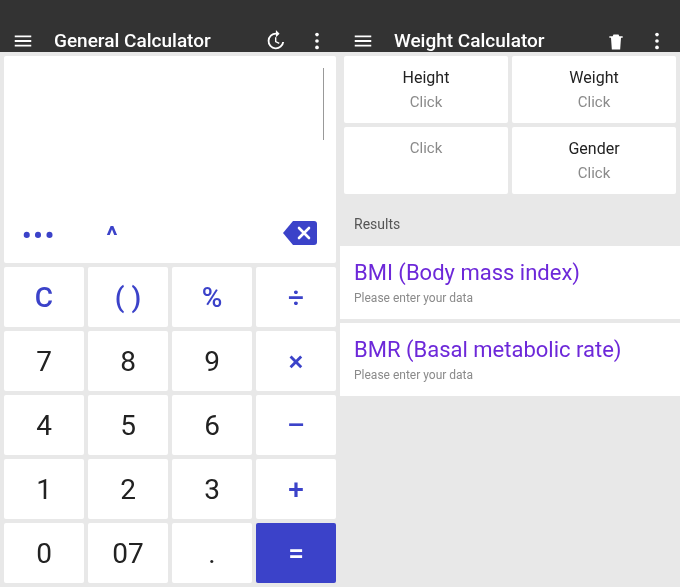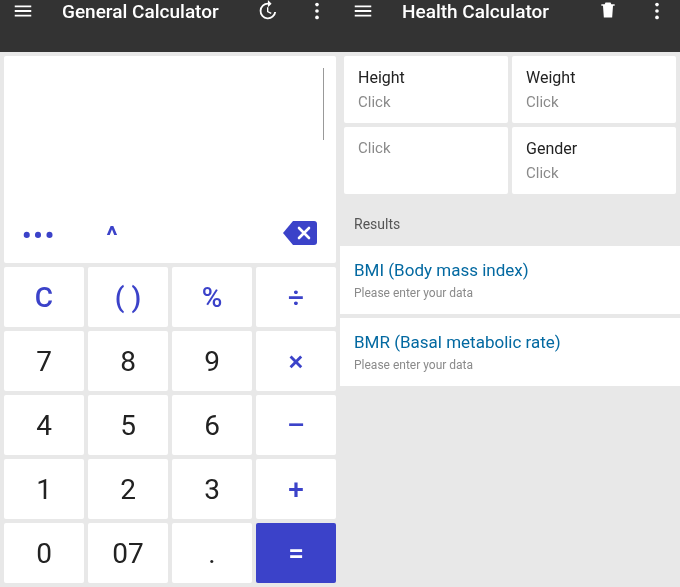--- a/index.html
+++ b/index.html
@@ -13,23 +13,23 @@
   }
   .pane { flex: 1; display: flex; flex-direction: column; }
   .pane-left { width: 340px; }
   .pane-right { width: 340px; background: #e8e8e8; }
 
   .appbar {
     height: 52px;
     background: #333333;
     color: #fff;
     display: flex;
-    align-items: flex-start;
+    align-items: flex-end;
     padding: 0 12px;
-    gap: 28px;
+    gap: 20px;
   }
   .appbar .title { font-size: 19px; font-weight: 500; flex: 1; }
   .appbar .icbtn { display:flex; align-items:center; justify-content:center; cursor:pointer; }
   .appbar svg { fill: #fff; }
 
   
   .display {
     background: #fff;
     height: 207px;
     margin: 4px;
@@ -79,41 +79,42 @@
   }
   .key.op { color: #3b42c9; font-weight:500; }
   .key.eq { background: #3b42c9; color: #fff; font-weight:500; }
 
   
   .fields {
     display: grid;
     grid-template-columns: 1fr 1fr;
     gap: 4px;
     padding: 4px;
+    text-align: center;
   }
   .field {
     background: #fff;
     border-radius: 2px;
     padding: 12px 14px;
     cursor: pointer;
   }
   .field .lbl { font-size: 16px; color: #222; margin-bottom: 6px; }
   .field .val { font-size: 15px; color: #8a8a8a; }
 
   .results-hdr {
     font-size: 14px;
     color: #555;
     padding: 18px 14px 14px 14px;
   }
   .result {
     background: #fff;
     padding: 14px;
     margin-bottom: 4px;
   }
-  .result .lbl { font-size: 17px; color: #0369a1; margin-bottom: 6px; }
+  .result .lbl { font-size: 22px; color: #6d28d9; margin-bottom: 6px; }
   .result .val { font-size: 12px; color: #8a8a8a; }
 </style>
 </head>
 <body>
 
 <div class="pane pane-left">
   <div class="appbar">
     <div class="icbtn">
       <svg width="22" height="22" viewBox="0 0 24 24">
           <path d="M3 6h18v2H3V6zm0 5h18v2H3v-2zm0 5h18v2H3v-2z"></path>
@@ -173,21 +174,21 @@
     </div>
 </div>
 
 <div class="pane pane-right">
   <div class="appbar">
     <div class="icbtn">
       <svg width="22" height="22" viewBox="0 0 24 24">
           <path d="M3 6h18v2H3V6zm0 5h18v2H3v-2zm0 5h18v2H3v-2z"></path>
         </svg>
     </div>
-    <div class="title">Health Calculator</div>
+    <div class="title">Weight Calculator</div>
     <div class="icbtn">
       <svg width="20" height="20" viewBox="0 0 24 24">
           <path d="M6 7h12l-1 14H7L6 7zm3-4h6l1 2h4v2H4V5h4l1-2z"></path>
         </svg>
     </div>
     <div class="icbtn">
       <svg width="22" height="22" viewBox="0 0 24 24">
           <circle cx="12" cy="5" r="2"></circle>
           <circle cx="12" cy="12" r="2"></circle>
           <circle cx="12" cy="19" r="2"></circle>

